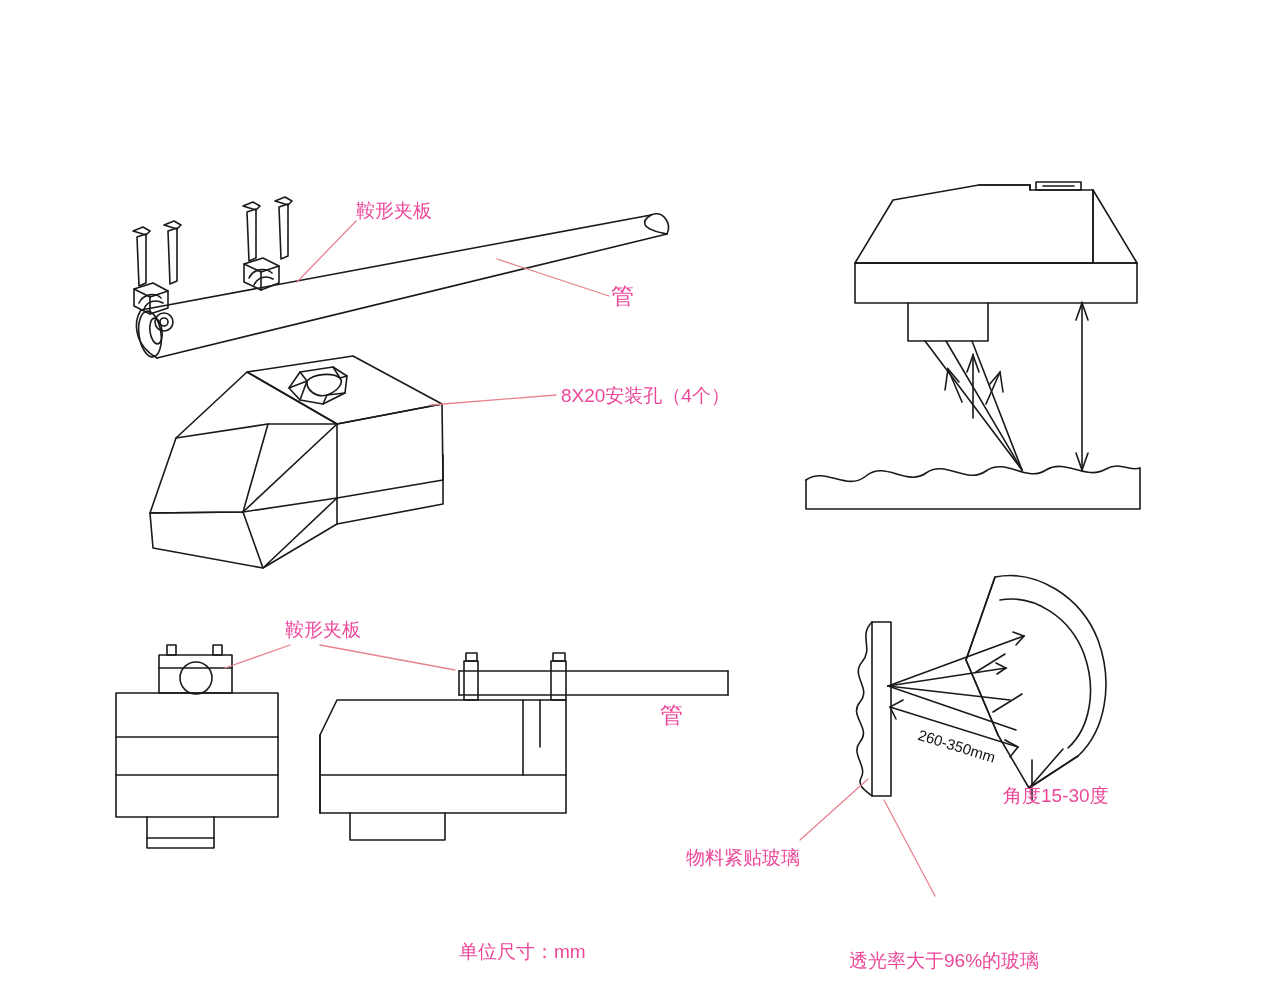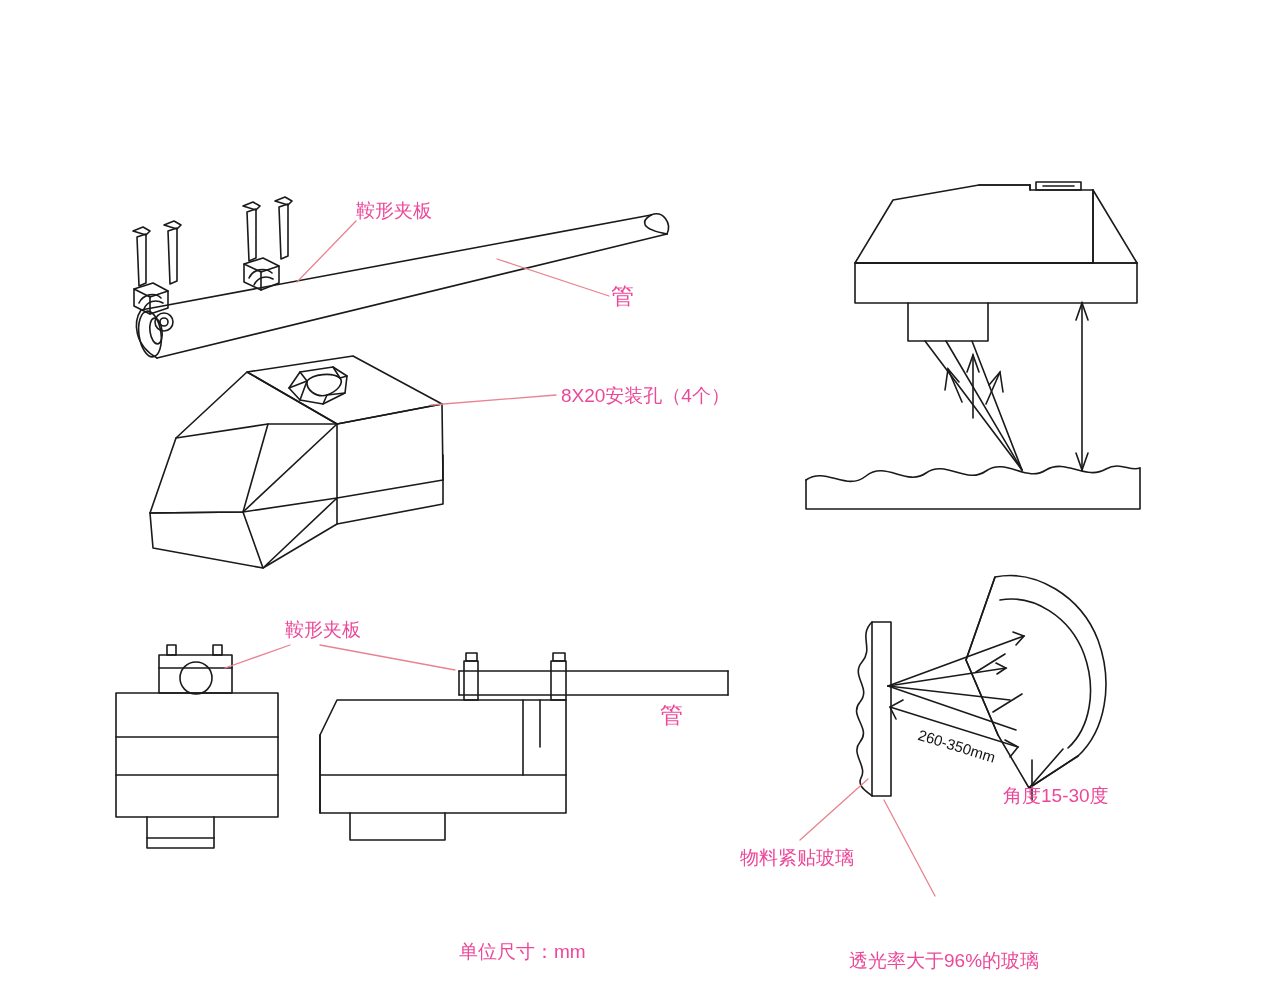--- a/index.html
+++ b/index.html
@@ -247,18 +247,18 @@
   <div class="lbl" style="left:356px; top:198px;">鞍形夹板</div>
   <div class="lbl big" style="left:611px; top:281px;">管</div>
   <div class="lbl" style="left:561px; top:383px;">8X20安装孔（4个）</div>
 
   <div class="lbl" style="left:285px; top:617px;">鞍形夹板</div>
   <div class="lbl big" style="left:660px; top:700px;">管</div>
 
 
   <div class="rot-lbl" style="left:921px; top:726px; transform: rotate(17deg);">260-350mm</div>
   <div class="lbl" style="left:1003px; top:783px;">角度15-30度</div>
-  <div class="lbl" style="left:740px; top:845px;">物料紧贴玻璃</div>
+  <div class="lbl" style="left:686px; top:845px;">物料紧贴玻璃</div>
   <div class="lbl" style="left:849px; top:948px;">透光率大于96%的玻璃</div>
 
   <div class="lbl" style="left:459px; top:929px;margin-top:10px;">单位尺寸：mm</div>
 
 </div>
 
 </body></html>

